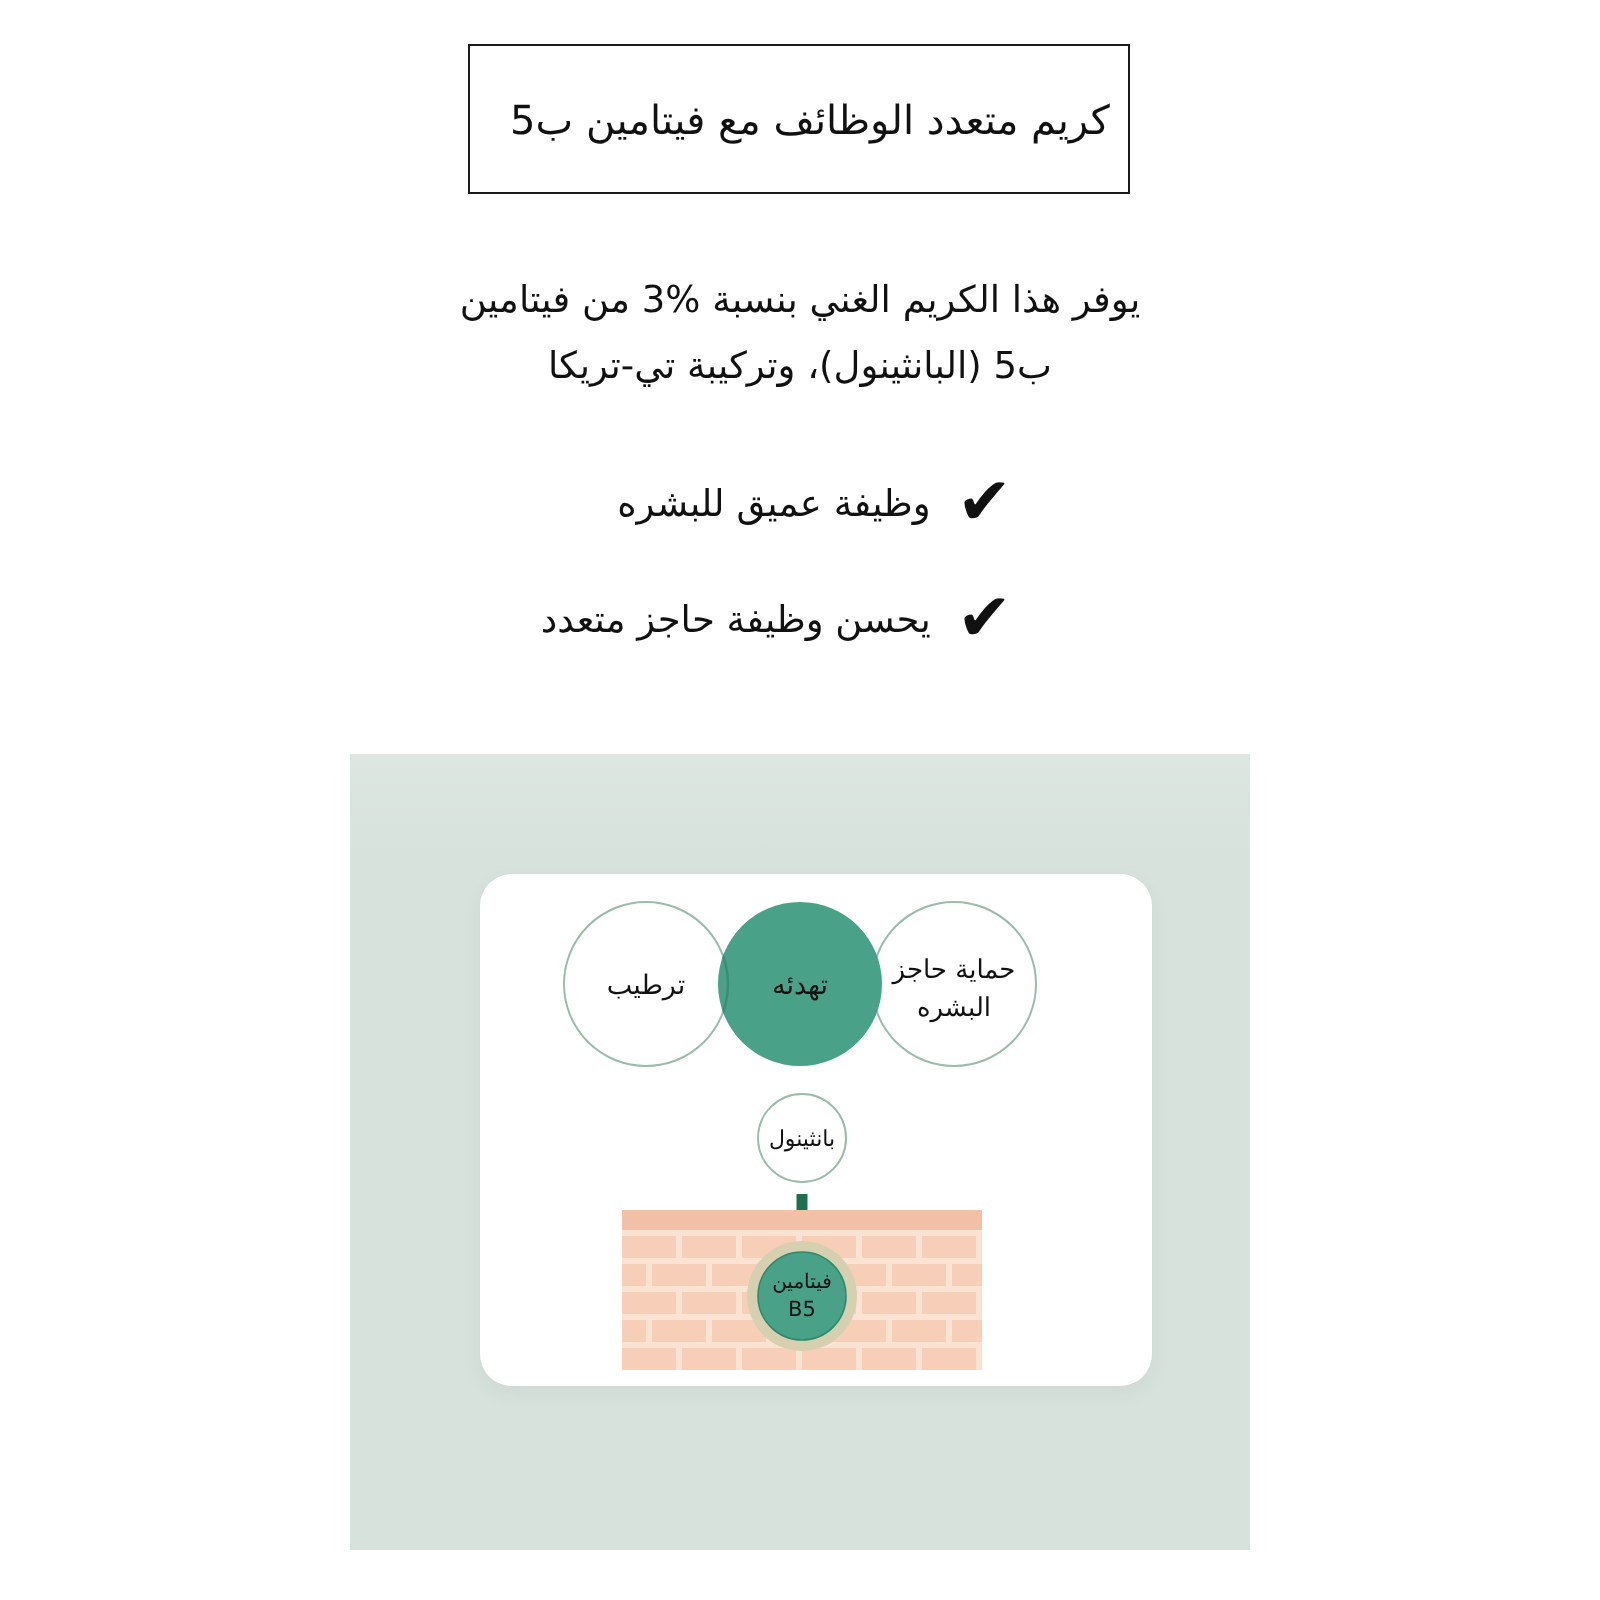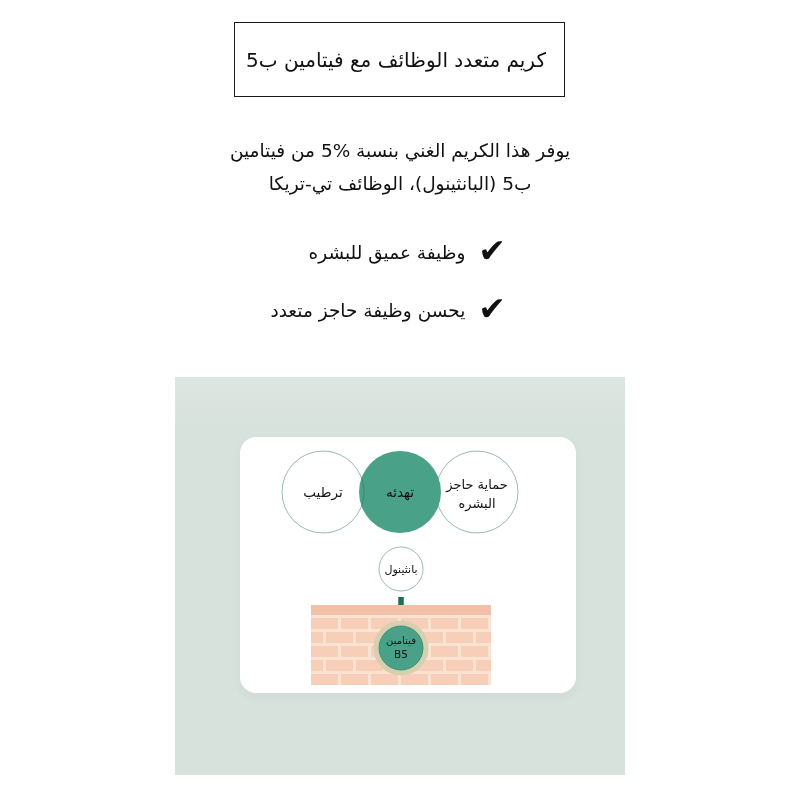--- a/index.html
+++ b/index.html
@@ -6,21 +6,21 @@
     --accent_green:#49a287; --dark_green:#1f6e4d; --circle_stroke:#9abcab;
     --panel_bg:#d8e2dd; --card_bg:#ffffff; --brick:#f7cfb9; --mortar:#fbe3d3;
     --brick_band:#f1c0a7; --halo:#d6d0b0; --ink:#111111; --border_dark:#1a1a1a;
   }
   *{margin:0;padding:0;box-sizing:border-box;}
   html,body{width:800px;height:800px;background:#ffffff;overflow:hidden;
     font-family:"DejaVu Sans",sans-serif;color:var(--ink);}
   .stage{position:relative;width:800px;height:800px;background:#ffffff;}
 
   .title-box{position:absolute;left:234px;top:22px;width:331px;height:75px;
-    border:1.6px solid var(--border_dark);display:flex;align-items:center;justify-content:flex-end;
+    border:1.6px solid var(--border_dark);display:flex;align-items:center;justify-content:center;
     direction:rtl;font-size:20px;letter-spacing:.2px;background:#ffffff;padding-left:11px;}
 
   .intro{position:absolute;left:190px;top:134px;width:420px;text-align:center;
     direction:rtl;font-size:18.5px;line-height:33px;}
 
   .benefits{position:absolute;top:234px;right:294px;display:flex;flex-direction:column;
     gap:22px;direction:rtl;align-items:flex-start;}
   .benefit-row{display:flex;align-items:center;gap:13px;direction:rtl;font-size:18.5px;}
   .check{font-size:33px;line-height:36px;transform:translateY(-1px);}
 
@@ -47,22 +47,22 @@
 </head>
 <body>
 
 <div class="stage">
 
   <div class="title-box">
     <span>كريم متعدد الوظائف مع فيتامين ب5</span>
   </div>
 
   <div class="intro">
-    <div>يوفر هذا الكريم الغني بنسبة %5 من فيتامين</div>
-    <div>ب5 (البانثينول)، الوظائف تي-تريكا</div>
+    <div>يوفر هذا الكريم الغني بنسبة %3 من فيتامين</div>
+    <div>ب5 (البانثينول)، وتركيبة تي-تريكا</div>
   </div>
 
   <div class="benefits">
     <div class="benefit-row">
       <span class="check">✔</span>
       <span>وظيفة عميق للبشره</span>
     </div>
     <div class="benefit-row">
       <span class="check">✔</span>
       <span>يحسن وظيفة حاجز متعدد</span>

